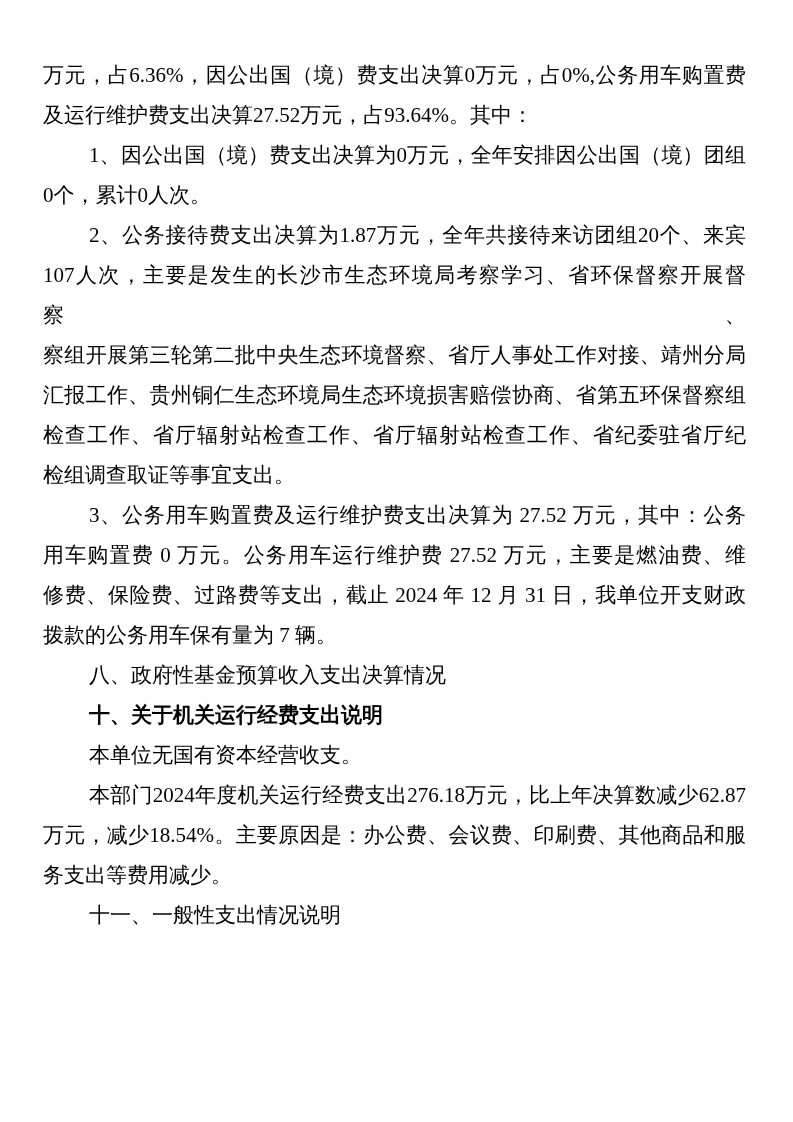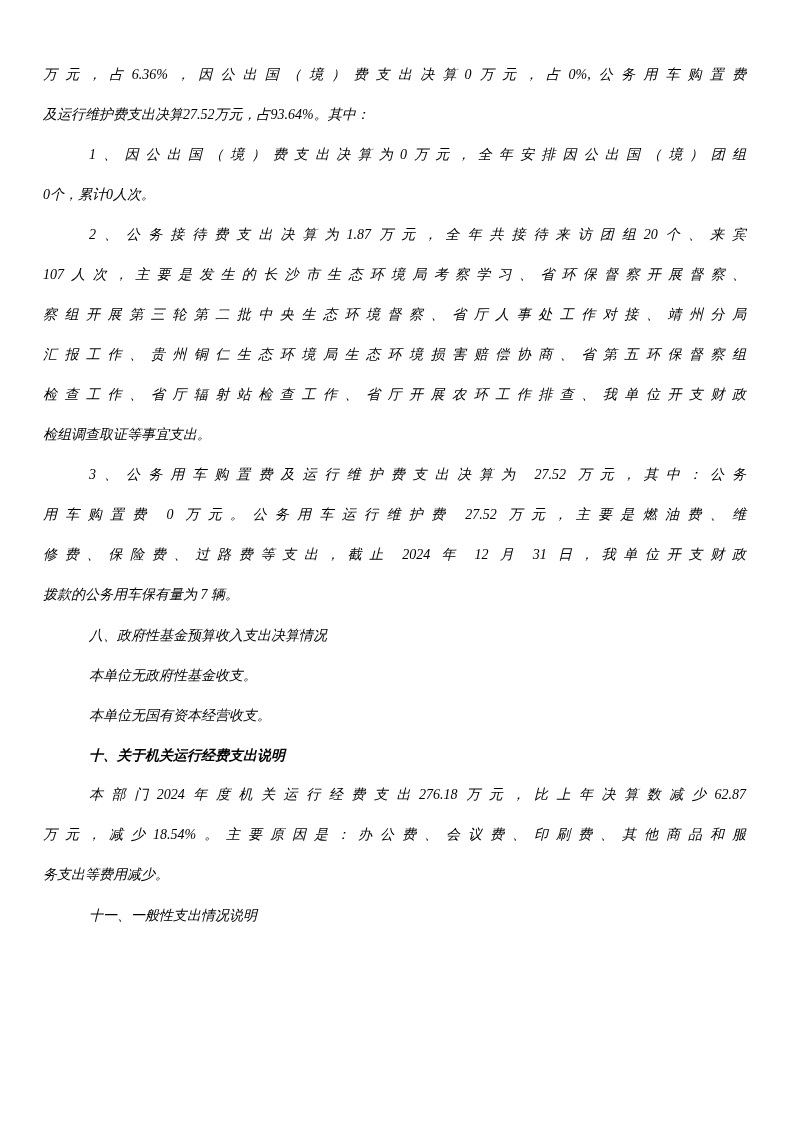--- a/index.html
+++ b/index.html
@@ -15,24 +15,23 @@
     color: #000000;
     overflow: hidden;
   }
   .text-block {
     position: absolute;
     left: 43px;
     top: 55px;
     width: 703px;
   }
   .line {
-    font-size: 14px;
+    font-size: 21px;
     line-height: 40px;
     color: #000000;
-    font-style: italic;
   }
   .serif {
     font-family: "Liberation Serif", "DejaVu Serif", serif;
   }
   .sans {
     font-family: "Liberation Sans", "DejaVu Sans", sans-serif;
   }
   .bold {
     font-weight: 700;
   }
@@ -50,28 +49,27 @@
 <div class="page">
   <div class="text-block" id="text-block">
       <div class="line serif justify">万元，占6.36%，因公出国（境）费支出决算0万元，占0%,公务用车购置费</div>
       <div class="line serif">及运行维护费支出决算27.52万元，占93.64%。其中：</div>
       <div class="line serif indent justify">1、因公出国（境）费支出决算为0万元，全年安排因公出国（境）团组</div>
       <div class="line serif">0个，累计0人次。</div>
       <div class="line serif indent justify">2、公务接待费支出决算为1.87万元，全年共接待来访团组20个、来宾</div>
       <div class="line serif justify">107人次，主要是发生的长沙市生态环境局考察学习、省环保督察开展督察、</div>
       <div class="line serif justify">察组开展第三轮第二批中央生态环境督察、省厅人事处工作对接、靖州分局</div>
       <div class="line serif justify">汇报工作、贵州铜仁生态环境局生态环境损害赔偿协商、省第五环保督察组</div>
-      <div class="line serif justify">检查工作、省厅辐射站检查工作、省厅开展农环工作排查、我单位开支财政</div>
+      <div class="line serif justify">检查工作、省厅辐射站检查工作、省厅辐射站检查工作、省纪委驻省厅纪</div>
       <div class="line serif">检组调查取证等事宜支出。</div>
       <div class="line serif indent justify">3、公务用车购置费及运行维护费支出决算为 27.52 万元，其中：公务</div>
       <div class="line serif justify">用车购置费 0 万元。公务用车运行维护费 27.52 万元，主要是燃油费、维</div>
       <div class="line serif justify">修费、保险费、过路费等支出，截止 2024 年 12 月 31 日，我单位开支财政</div>
       <div class="line serif">拨款的公务用车保有量为 7 辆。</div>
       <div class="line sans indent">八、政府性基金预算收入支出决算情况</div>
-      <div class="line sans indent">本单位无政府性基金收支。</div>
+      <div class="line sans bold indent">十、关于机关运行经费支出说明</div>
       <div class="line sans indent">本单位无国有资本经营收支。</div>
-      <div class="line sans bold indent">十、关于机关运行经费支出说明</div>
       <div class="line serif indent justify">本部门2024年度机关运行经费支出276.18万元，比上年决算数减少62.87</div>
       <div class="line serif justify">万元，减少18.54%。主要原因是：办公费、会议费、印刷费、其他商品和服</div>
       <div class="line serif">务支出等费用减少。</div>
       <div class="line sans indent">十一、一般性支出情况说明</div>
     </div>
 </div>
 
 </body></html>

